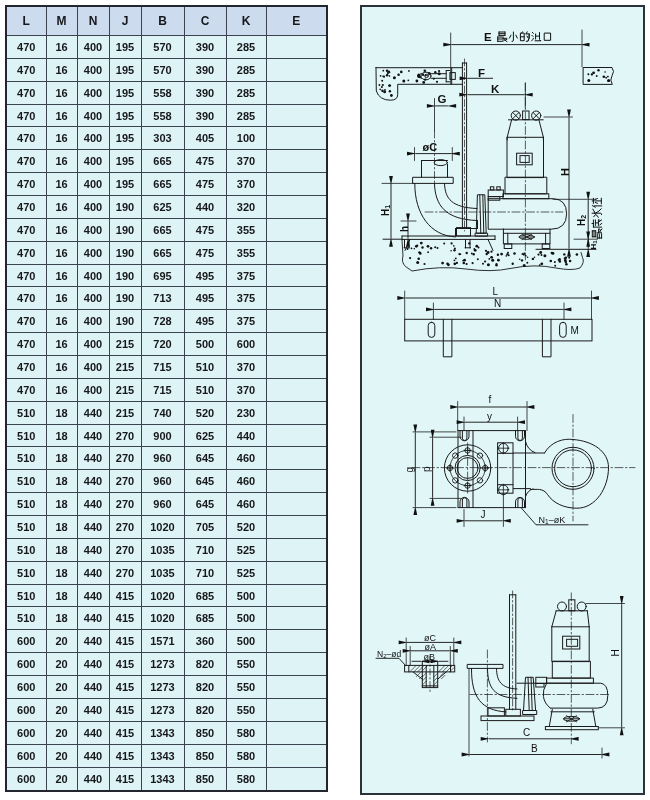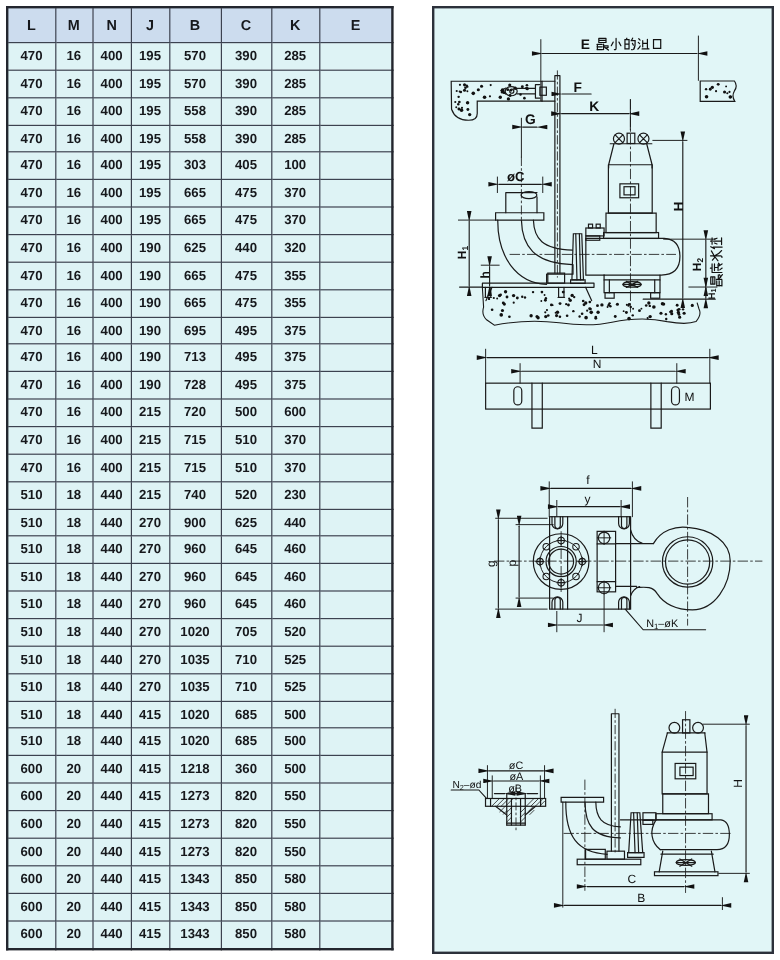--- a/index.html
+++ b/index.html
@@ -300,21 +300,21 @@
           <td>1020</td>
           <td>685</td>
           <td>500</td>
           <td></td>
         </tr>
 <tr>
           <td>600</td>
           <td>20</td>
           <td>440</td>
           <td>415</td>
-          <td>1218</td>
+          <td>1571</td>
           <td>360</td>
           <td>500</td>
           <td></td>
         </tr>
 <tr>
           <td>600</td>
           <td>20</td>
           <td>440</td>
           <td>415</td>
           <td>1273</td>

